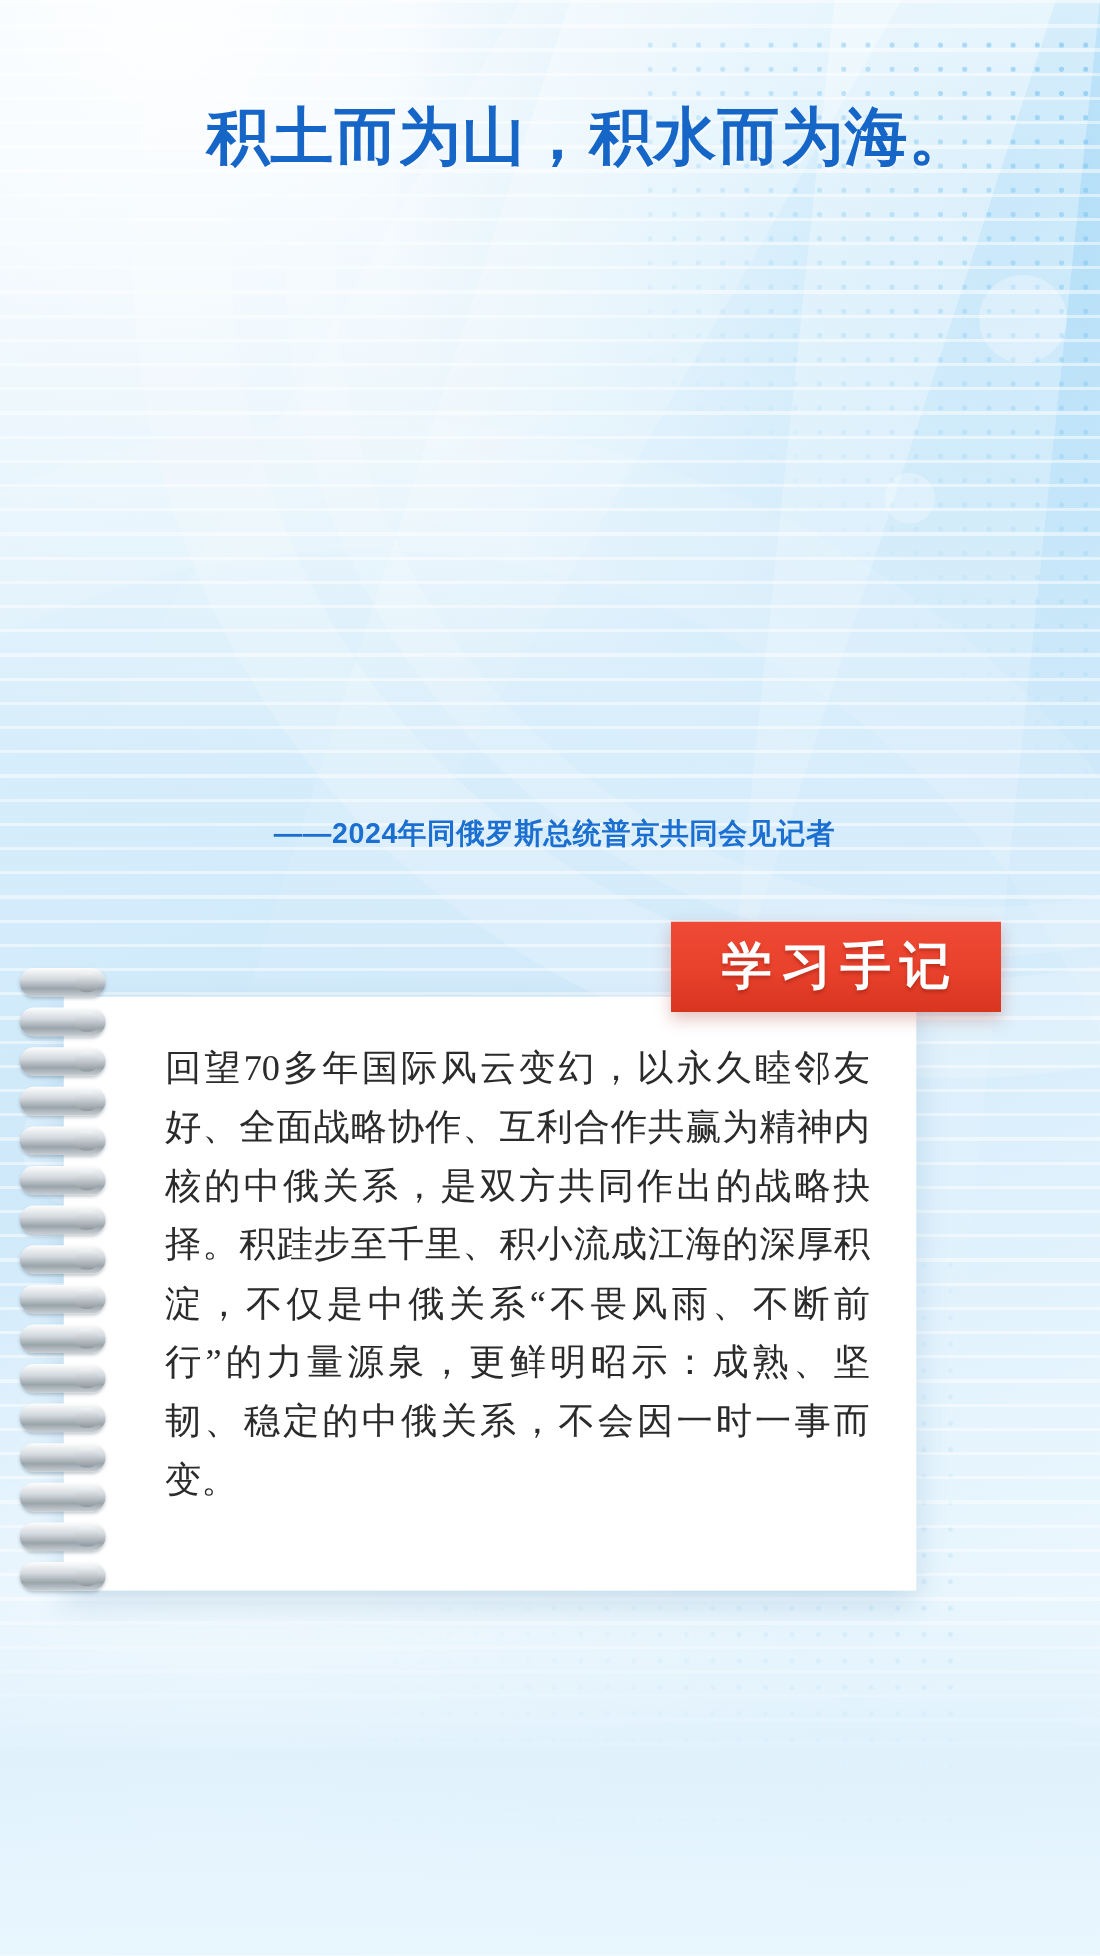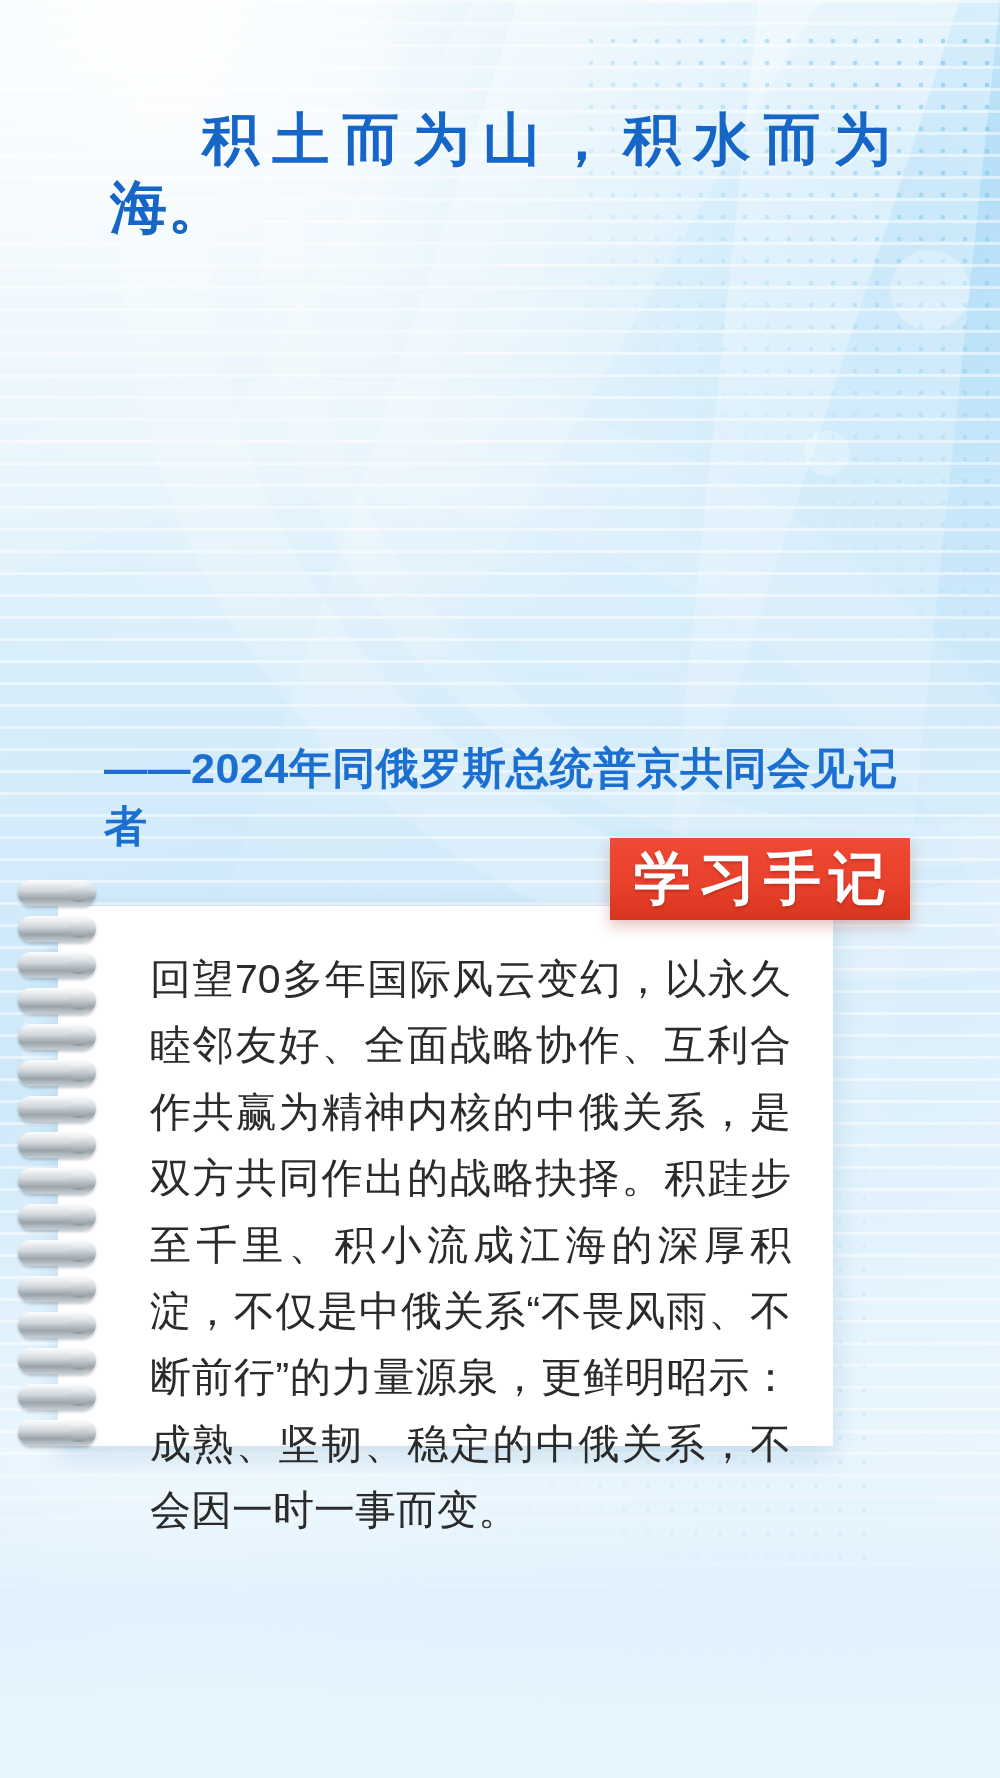--- a/index.html
+++ b/index.html
@@ -91,69 +91,69 @@
     position: absolute;
     left: 96px; top: 92px; width: 810px;
     color: #1666c8;
     font-family: "Liberation Serif", serif;
     font-weight: bold;
     font-size: 57px;
     line-height: 1.19;
     letter-spacing: 1px;
     text-shadow: 0 2px 2px rgba(255,255,255,0.75);
   }
-  .quote p { margin: 14px; text-align: justify; text-align-last: left; }
+  .quote p { margin: 0; text-align: justify; text-align-last: left; }
   .quote .indent { text-indent: 92px; }
 
   .attrib {
     position: absolute;
     left: 104px; top: 740px; width: 800px;
-    text-align: left;
+    text-align: center;
     color: #1b6fd0;
-    font-size: 43px;
+    font-size: 26px;
     font-weight: bold;
     letter-spacing: 0.5px;
     font-family: "Liberation Sans", sans-serif;
   }
 
   
   .banner {
     position: absolute;
     right: 90px; top: 838px;
     width: 300px; height: 82px;
     background: linear-gradient(180deg, #ef4a35 0%, #e8412c 55%, #d8351f 100%);
     display: flex; align-items: center; justify-content: center;
     box-shadow: 0 6px 14px rgba(160,40,25,0.28);
     z-index: 6;
   }
   .banner span {
     color: #ffffff;
     font-family: "Liberation Serif", serif;
     font-weight: bold;
-    font-size: 57px;
+    font-size: 46px;
     letter-spacing: 8px;
     text-indent: 8px;
     text-shadow: 0 2px 3px rgba(120,20,10,0.35);
   }
 
   
   .notecard {
     position: absolute;
     left: 58px; top: 906px;
     width: 775px; height: 540px;
     background: #ffffff;
     box-shadow: 0 10px 26px rgba(70,130,175,0.22);
     z-index: 4;
   }
   .noteinner {
     position: absolute;
     left: 92px; top: 40px; right: 42px; bottom: 34px;
     color: #2b2b2b;
-    font-family: Liberation Sans, sans-serif;
-    font-size: 41px;
+    font-family: Liberation Serif, serif;
+    font-size: 33px;
     line-height: 1.62;
     text-align: justify;
     text-align-last: left;
   }
   .noteinner p { margin: 0; }
 
   .rings { position: absolute; left: 18px; top: 880px; width: 96px; height: 600px; z-index: 7; }
   .ring {
     position: absolute; left: 0;
     width: 78px; height: 26px;

